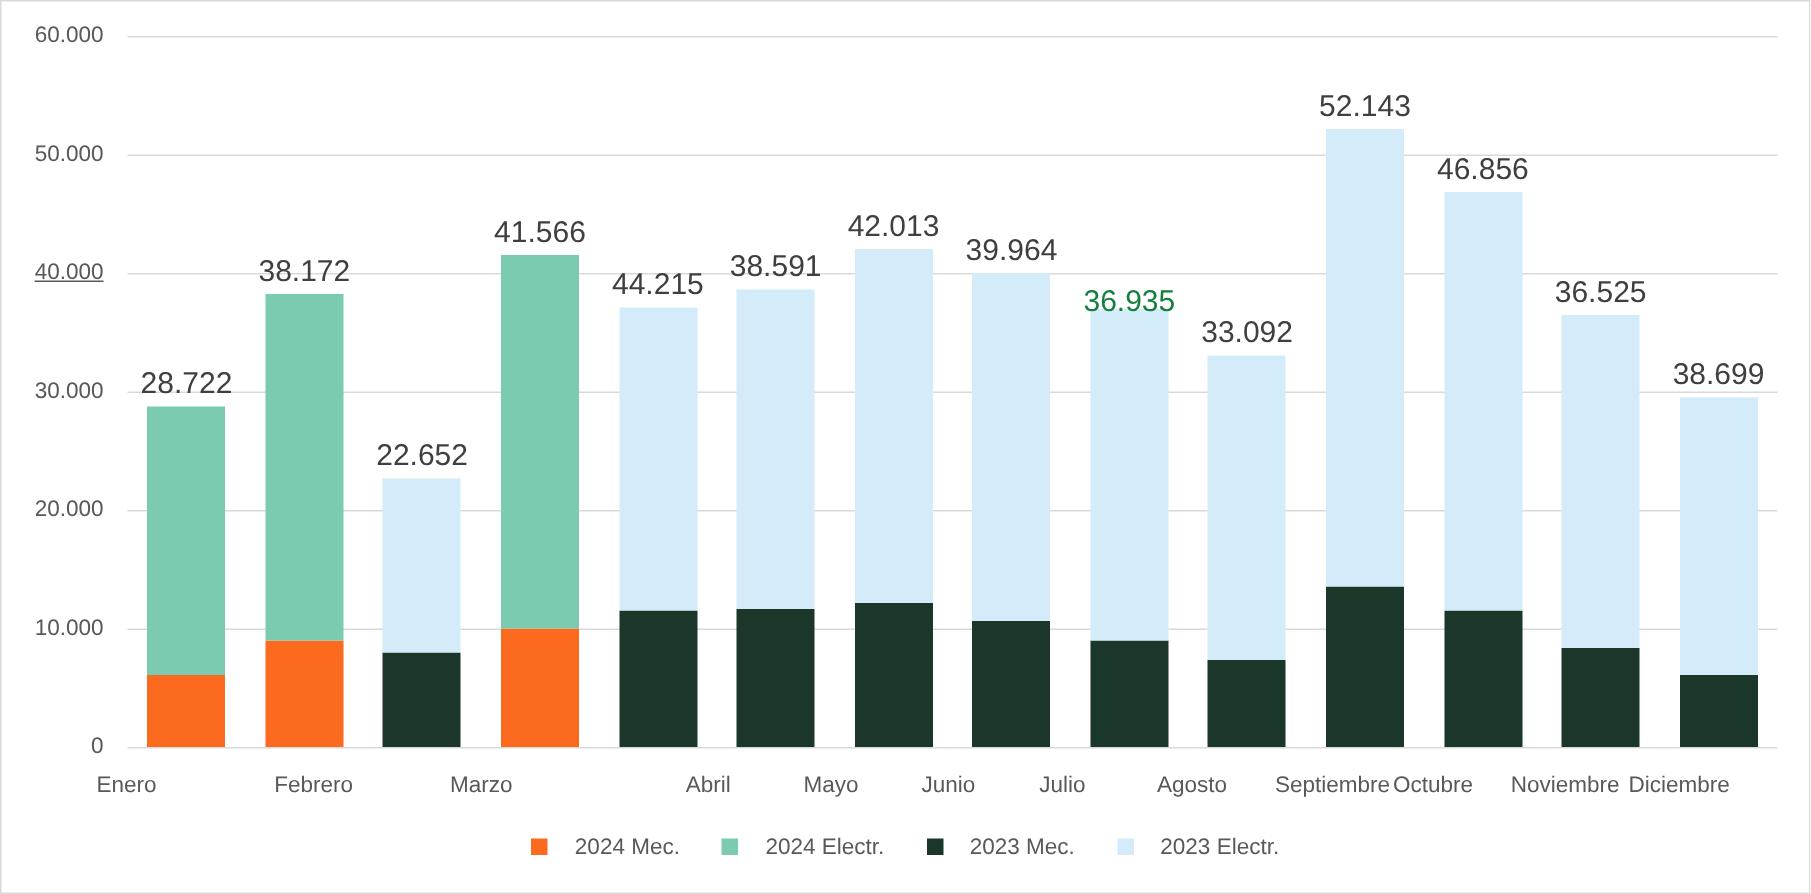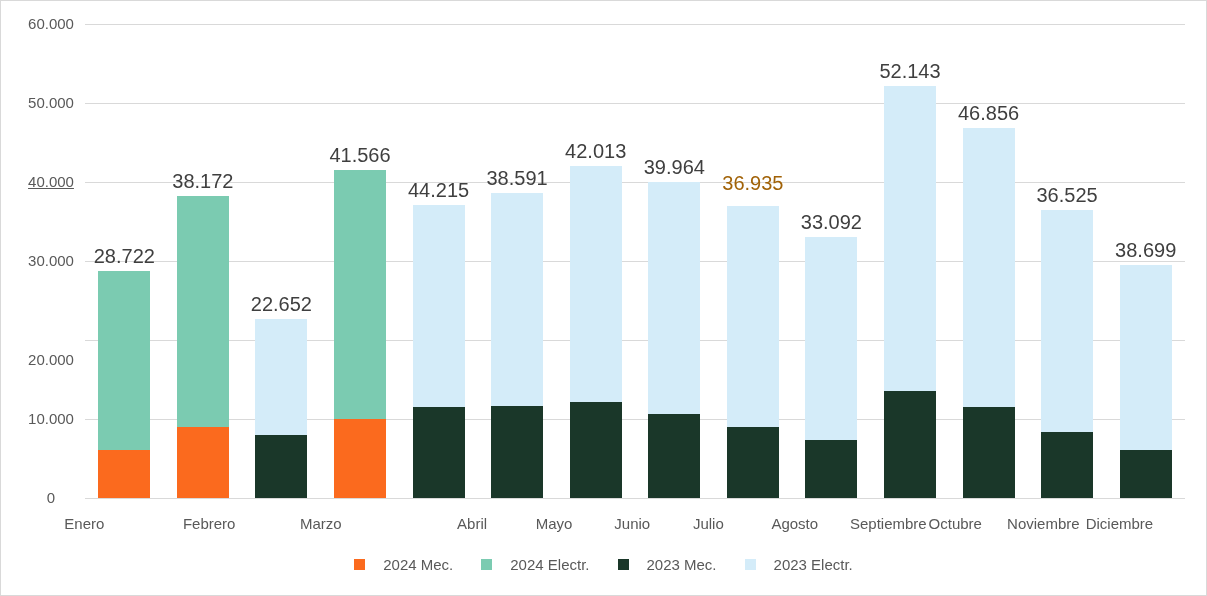--- a/index.html
+++ b/index.html
@@ -13,22 +13,22 @@
     overflow: hidden;
   }
   .gridline {
     position: absolute;
     height: 1px;
     background: #d9d9d9;
   }
   .ytick {
     position: absolute;
     width: 68px;
-    left: 16px;
-    text-align: center;
+    left: 0;
+    text-align: right;
     font-size: 15px;
     color: #595959;
     line-height: 18px;
   }
   .bar-seg { position: absolute; }
   .datalabel {
     position: absolute;
     font-size: 20px;
     color: #3f3f3f;
     text-align: center;
@@ -75,21 +75,21 @@
       <div class="gridline" style="left: 84px; width: 1100px; top: 418px; background: rgb(217, 217, 217);"></div>
       <div class="gridline" style="left: 84px; width: 1100px; top: 339px; background: rgb(217, 217, 217);"></div>
       <div class="gridline" style="left: 84px; width: 1100px; top: 260px; background: rgb(217, 217, 217);"></div>
       <div class="gridline" style="left: 84px; width: 1100px; top: 181px; background: rgb(217, 217, 217);"></div>
       <div class="gridline" style="left: 84px; width: 1100px; top: 102px; background: rgb(217, 217, 217);"></div>
       <div class="gridline" style="left: 84px; width: 1100px; top: 23px; background: rgb(217, 217, 217);"></div>
     </div>
   <div id="y-axis">
       <div class="ytick" style="top: 488px;">0</div>
       <div class="ytick" style="top: 409px;">10.000</div>
-      <div class="ytick" style="top: 330px; margin-top: 20px;">20.000</div>
+      <div class="ytick" style="top: 330px;">20.000</div>
       <div class="ytick" style="top: 251px;">30.000</div>
       <div class="ytick" style="top: 172px; text-decoration: underline;">40.000</div>
       <div class="ytick" style="top: 93px;">50.000</div>
       <div class="ytick" style="top: 14px;">60.000</div>
     </div>
   <div id="bars-layer">
       <div class="bar-seg" style="left: 97.3px; width: 52px; top: 449.2px; height: 47.8px; background: rgb(251, 106, 30);"></div>
       <div class="bar-seg" style="left: 97.3px; width: 52px; top: 270.1px; height: 179.1px; background: rgb(123, 203, 177);"></div>
       <div class="bar-seg" style="left: 175.9px; width: 52px; top: 425.9px; height: 71.1px; background: rgb(251, 106, 30);"></div>
       <div class="bar-seg" style="left: 175.9px; width: 52px; top: 195.4px; height: 230.5px; background: rgb(123, 203, 177);"></div>
@@ -120,21 +120,21 @@
     </div>
   <div id="labels-layer">
       <div class="datalabel" style="left: 78.3px; width: 90px; top: 246.1px; color: rgb(63, 63, 63);">28.722</div>
       <div class="datalabel" style="left: 156.9px; width: 90px; top: 171.4px; color: rgb(63, 63, 63);">38.172</div>
       <div class="datalabel" style="left: 235.4px; width: 90px; top: 294px; color: rgb(63, 63, 63);">22.652</div>
       <div class="datalabel" style="left: 314px; width: 90px; top: 144.6px; color: rgb(63, 63, 63);">41.566</div>
       <div class="datalabel" style="left: 392.6px; width: 90px; top: 180.3px; color: rgb(63, 63, 63);">44.215</div>
       <div class="datalabel" style="left: 471.1px; width: 90px; top: 168.1px; color: rgb(63, 63, 63);">38.591</div>
       <div class="datalabel" style="left: 549.7px; width: 90px; top: 141.1px; color: rgb(63, 63, 63);">42.013</div>
       <div class="datalabel" style="left: 628.3px; width: 90px; top: 157.3px; color: rgb(63, 63, 63);">39.964</div>
-      <div class="datalabel" style="left: 706.9px; width: 90px; top: 173px; color: #a16207; text-align: center;">36.935</div>
+      <div class="datalabel" style="left: 706.9px; width: 90px; top: 191px; color: #15803d; text-align: center;">36.935</div>
       <div class="datalabel" style="left: 785.4px; width: 90px; top: 211.6px; color: rgb(63, 63, 63);">33.092</div>
       <div class="datalabel" style="left: 864px; width: 90px; top: 61.1px; color: rgb(63, 63, 63);">52.143</div>
       <div class="datalabel" style="left: 942.6px; width: 90px; top: 102.8px; color: rgb(63, 63, 63);">46.856</div>
       <div class="datalabel" style="left: 1021.1px; width: 90px; top: 184.5px; color: rgb(63, 63, 63);">36.525</div>
       <div class="datalabel" style="left: 1099.7px; width: 90px; top: 239.8px; color: rgb(63, 63, 63);">38.699</div>
     </div>
   <div id="x-axis">
       <div class="xtick" style="left: 63.3px; width: 120px; top: 514px;">Enero</div>
       <div class="xtick" style="left: 141.9px; width: 120px; top: 514px; padding-left: 40px;">Febrero</div>
       <div class="xtick" style="left: 299px; width: 120px; top: 514px;">Marzo</div>

